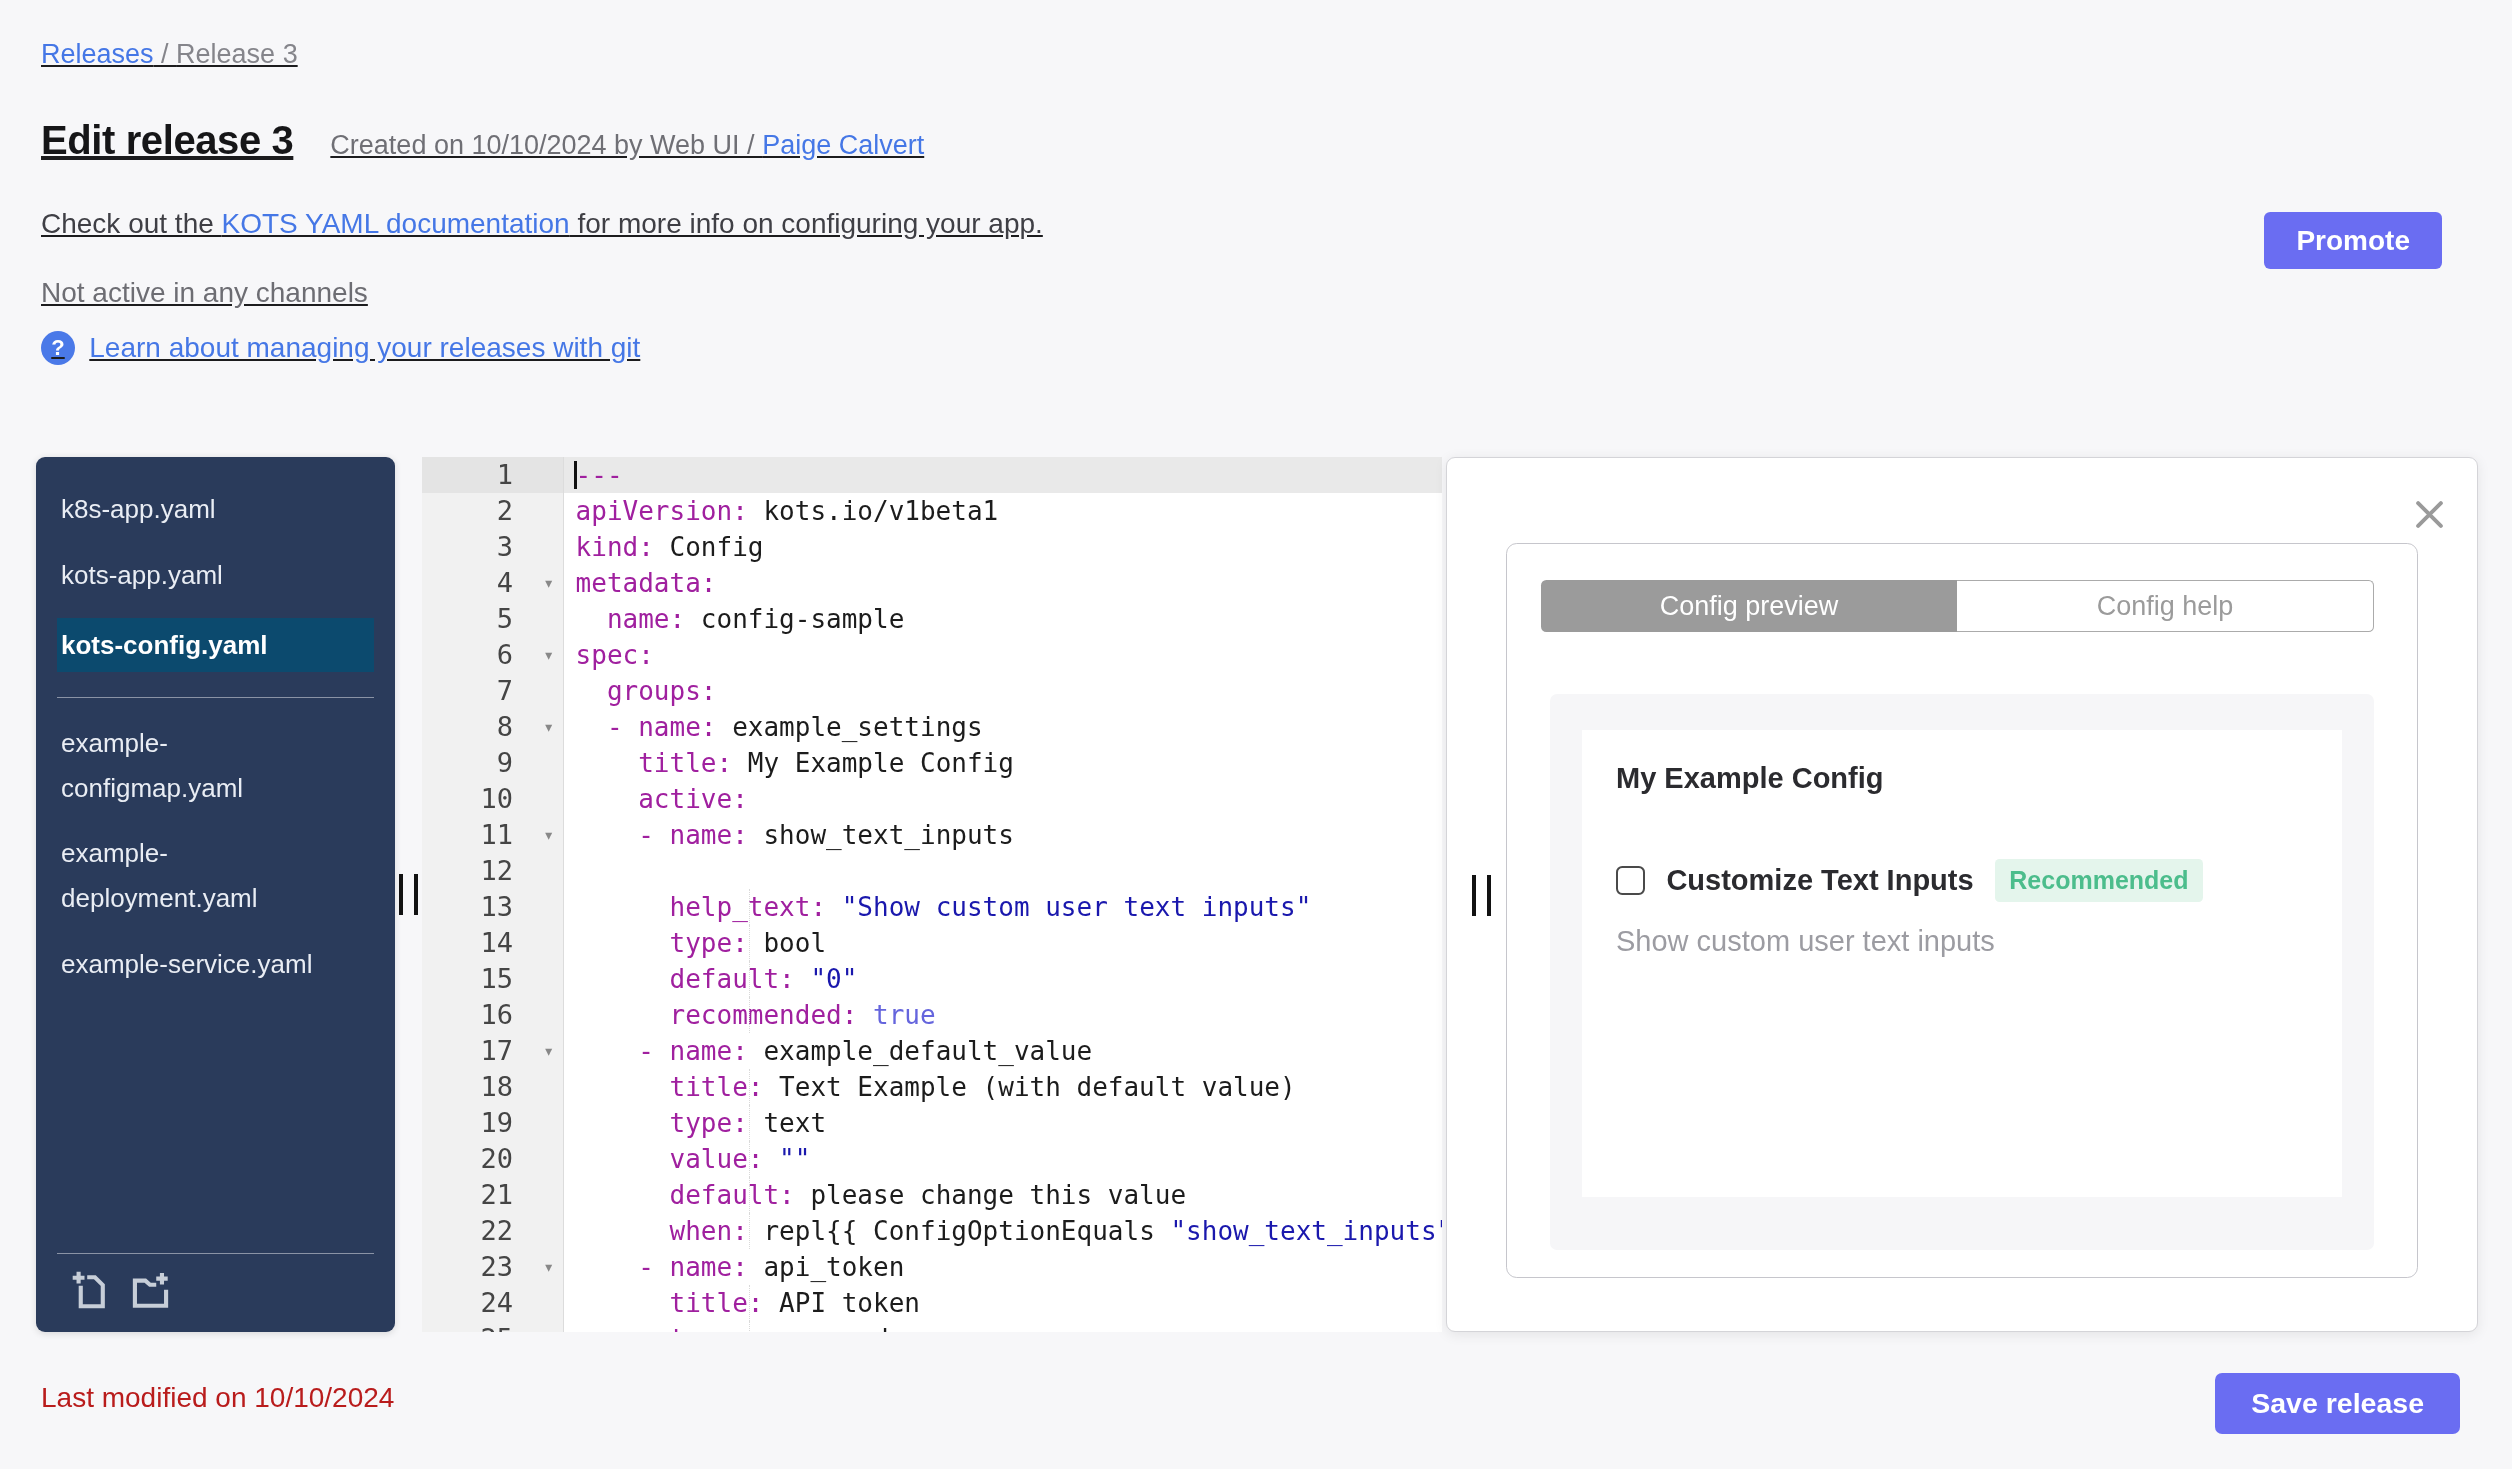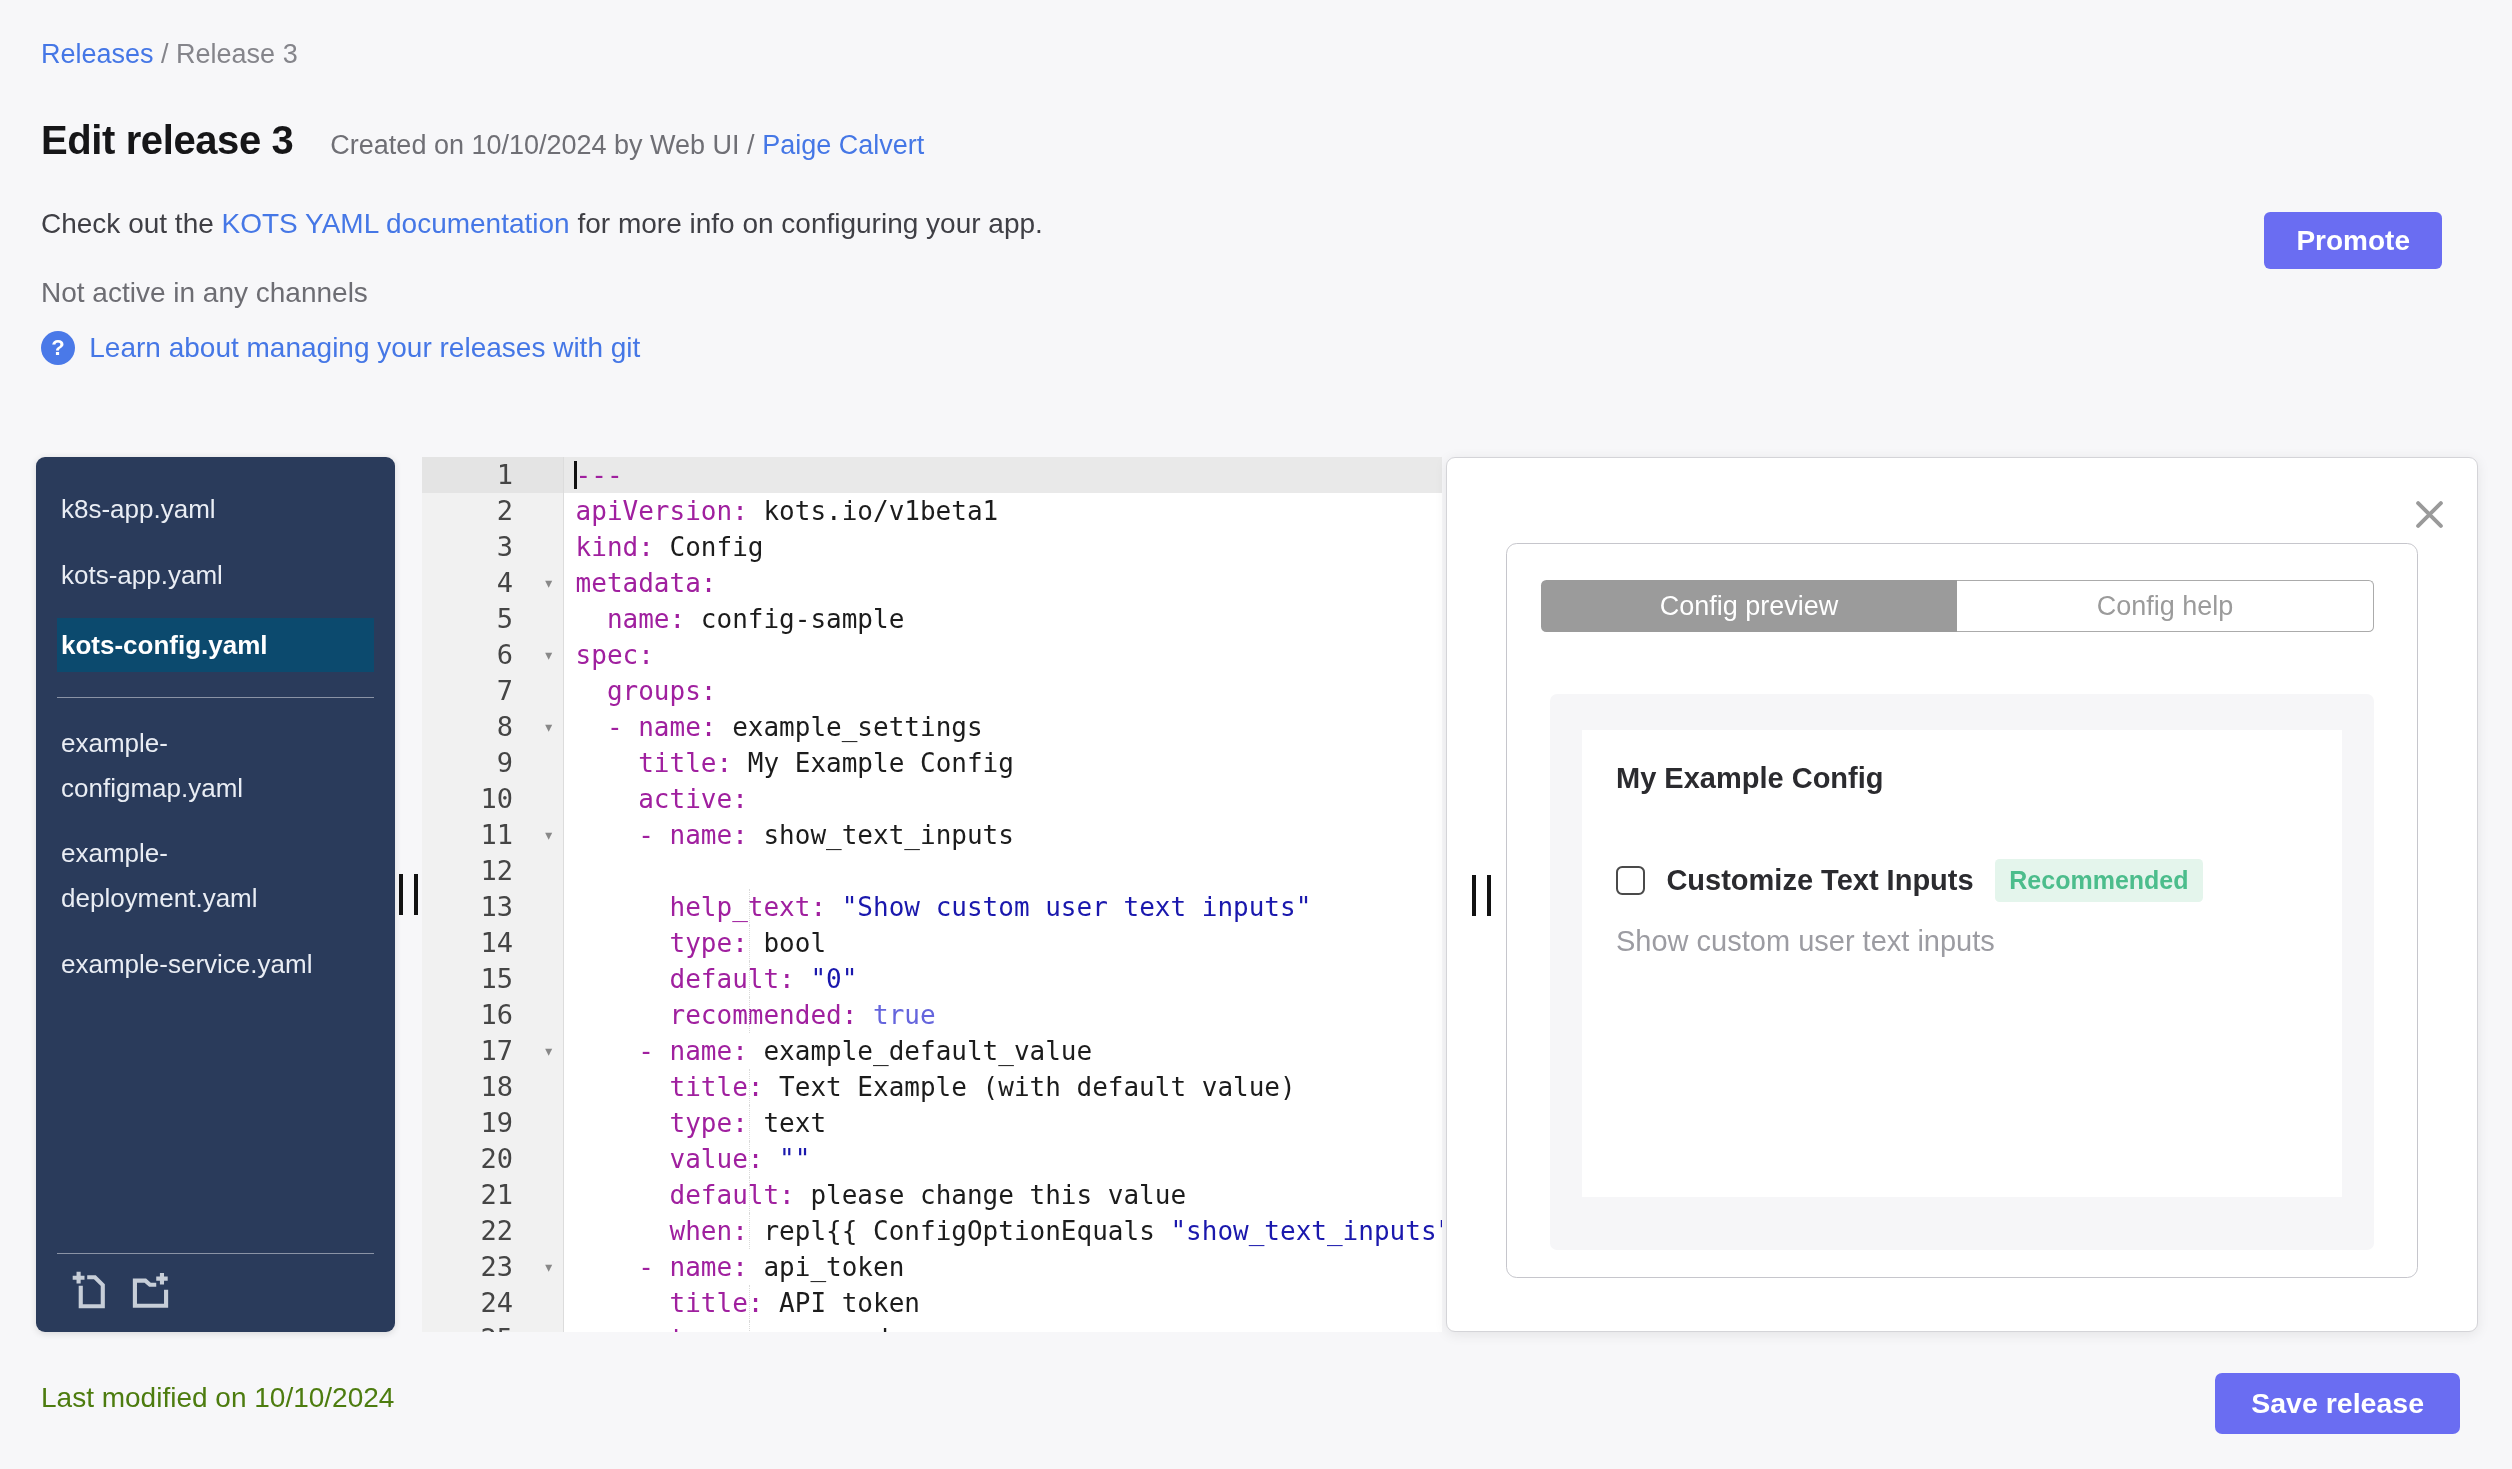--- a/index.html
+++ b/index.html
@@ -5,21 +5,21 @@
   * { box-sizing: border-box; margin: 0; padding: 0; }
   html,body { width: 2512px; height: 1469px; }
   body {
     font-family: "Liberation Sans", "DejaVu Sans", sans-serif;
     background: #f7f7f9;
     position: relative;
     overflow: hidden;
     color: #1c1c1e;
   }
   
-  .header { position: absolute; left: 41px; top: 39px; right: 62px; }
+  .header { position: absolute; left: 41px; top: 39px; right: 62px; text-decoration: underline; }
   .breadcrumb { font-size: 27px; margin-bottom: 48px; }
   .breadcrumb .bc-link { color: #4577e6; cursor: pointer; }
   .breadcrumb .bc-sep, .breadcrumb .bc-cur { color: #85858b; }
   .title-row { display: flex; align-items: baseline; gap: 37px; margin-bottom: 45px; }
   .page-title { font-size: 40px; font-weight: bold; letter-spacing: -0.4px; color: #161618; }
   .created { font-size: 27px; color: #6f6f75; }
   .created .author { color: #4577e6; cursor: pointer; }
   .docs-line { font-size: 28px; color: #3f3f45; margin-bottom: 37px; }
   .docs-line .doc-link { color: #4577e6; cursor: pointer; }
   .channels { font-size: 28px; color: #6d6d73; margin-bottom: 22px; }
@@ -87,21 +87,21 @@
                 background: #fff; padding: 32px 36px 0 34px; }
   .group-title { font-size: 29px; font-weight: bold; color: #2b2b2f; }
   .cfg-row { display: flex; align-items: center; margin-top: 64px; gap: 21.4px; }
   .checkbox { width: 29px; height: 29px; border: 2.7px solid #4a4a4a; border-radius: 6.2px;
               background: #fff; cursor: pointer; flex: 0 0 auto; }
   .cfg-label { font-size: 29px; font-weight: bold; color: #2b2b2f; }
   .badge { background: #e4f5ec; color: #4cbd8c; font-size: 25px; font-weight: 600;
            padding: 7.1px 14.3px; border-radius: 4.5px; }
   .cfg-help { margin-top: 23px; font-size: 29px; color: #9c9ca2; }
   
-  .footer-left { position: absolute; left: 41px; top: 1382px; font-size: 28px; color: #4d7c0f; }
+  .footer-left { position: absolute; left: 41px; top: 1382px; font-size: 28px; color: #b91c1c; }
   .save-btn { position: absolute; right: 52px; top: 1373px; height: 61px; padding: 0 36px;
               font-size: 28.5px; border-radius: 7.1px; }
 </style>
 </head>
 <body>
 
 <div class="header">
   <div class="breadcrumb">
     <span class="bc-link">Releases</span><span class="bc-sep"> / </span><span class="bc-cur">Release 3</span>
   </div>

